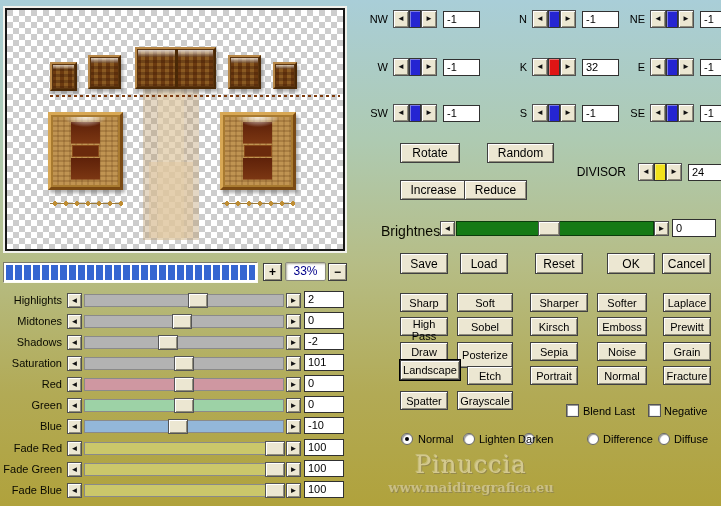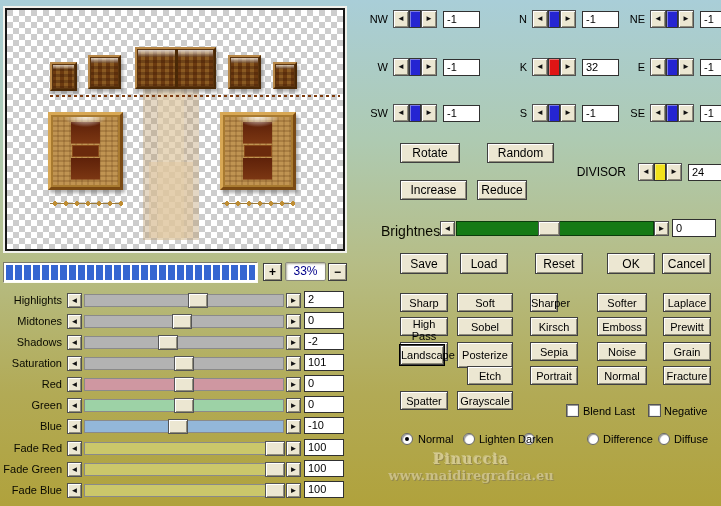--- a/index.html
+++ b/index.html
@@ -97,21 +97,21 @@
   .cb { position:absolute; width:13px; height:13px; background:#fff; border:1px solid #555; box-sizing:border-box;
     box-shadow: inset 1px 1px 0 #9a9a9a, inset -1px -1px 0 #efefef; }
   .radio { position:absolute; width:12px; height:12px; border-radius:50%; background:#fff; border:1px solid #666;
     box-sizing:border-box; box-shadow: inset 1px 1px 1px #999; }
   .radio[data-checked="true"]::after { content:""; position:absolute; left:3px; top:3px; width:4px; height:4px;
     background:#000; border-radius:50%; }
   .ctrl-label { position:absolute; font-size:11px; white-space:nowrap; }
   .plainlabel { position:absolute; font-size:14px; white-space:nowrap; color:#0a0a00; }
   
   .wm { position:absolute; left:385px; top:451px; width:172px; text-align:center; }
-  .wm-title { font-family:"DejaVu Serif", serif; font-weight:bold; font-size:14px; letter-spacing:1px;
+  .wm-title { font-family:"DejaVu Serif", serif; font-weight:normal; font-size:24px; letter-spacing:1px;
     color:#d4c98f; text-shadow:1px 1px 0 #958a4e, -1px -1px 0 rgba(255,255,255,.25); }
   .wm-site { font-family:"DejaVu Serif", serif; font-weight:bold; font-size:13px;
     color:#cabf85; text-shadow:1px 1px 0 #958a4e; margin-top:1px; }
 </style>
 </head>
 <body>
 
 <div class="stage">
 
   <div class="preview-frame">
@@ -290,21 +290,21 @@
     <span class="clabel">SE</span>
     <span class="spbtn">◄</span>
     <span class="spthumb" style="background-color: rgb(37, 37, 210);"></span>
     <span class="spbtn">►</span>
     <span class="field cfield">-1</span>
   </div>
 
   <button class="win-btn" style="left:400px;top:143px;width:60px;height:20px">Rotate</button>
   <button class="win-btn" style="left:487px;top:143px;width:67px;height:20px">Random</button>
   <button class="win-btn" style="left:400px;top:180px;width:67px;height:20px">Increase</button>
-  <button class="win-btn" style="left:477px;top:180px;width:50px;height:20px">Reduce</button>
+  <button class="win-btn" style="left:464px;top:180px;width:63px;height:20px">Reduce</button>
 
   <div class="cell" style="left:570px;top:162px">
     <span class="dlabel">DIVISOR</span>
     <span class="spbtn">◄</span>
     <span class="spthumb" style="background-color: rgb(242, 226, 28);"></span>
     <span class="spbtn">►</span>
     <span class="field cfield">24</span>
   </div>
 
   <span class="plainlabel" style="left:381px;top:223px">Brightness</span>
@@ -316,34 +316,34 @@
   <span class="field" style="position:absolute;left:672px;top:219px;width:44px;height:18px;line-height:16px">0</span>
 
   <button class="win-btn" style="left:400px;top:253px;width:48px;height:21px">Save</button>
   <button class="win-btn" style="left:460px;top:253px;width:48px;height:21px">Load</button>
   <button class="win-btn" style="left:535px;top:253px;width:48px;height:21px">Reset</button>
   <button class="win-btn" style="left:607px;top:253px;width:48px;height:21px">OK</button>
   <button class="win-btn" style="left:662px;top:253px;width:49px;height:21px">Cancel</button>
 
   <button class="win-btn filter" style="left:400px;top:293px;width:48px;height:19px">Sharp</button>
   <button class="win-btn filter" style="left:457px;top:293px;width:56px;height:19px">Soft</button>
-  <button class="win-btn filter" style="left:530px;top:293px;width:28px;height:19px">Sharper</button>
+  <button class="win-btn filter" style="left:530px;top:293px;width:58px;height:19px">Sharper</button>
   <button class="win-btn filter" style="left:597px;top:293px;width:50px;height:19px">Softer</button>
   <button class="win-btn filter" style="left:663px;top:293px;width:48px;height:19px">Laplace</button>
   <button class="win-btn filter" style="left:400px;top:317px;width:48px;height:19px">High Pass</button>
   <button class="win-btn filter" style="left:457px;top:317px;width:56px;height:19px">Sobel</button>
   <button class="win-btn filter" style="left:530px;top:317px;width:48px;height:19px">Kirsch</button>
   <button class="win-btn filter" style="left:597px;top:317px;width:50px;height:19px">Emboss</button>
   <button class="win-btn filter" style="left:663px;top:317px;width:48px;height:19px">Prewitt</button>
   <button class="win-btn filter" style="left:400px;top:342px;width:48px;height:19px">Draw</button>
   <button class="win-btn filter" style="left:457px;top:342px;width:56px;height:26px">Posterize</button>
   <button class="win-btn filter" style="left:530px;top:342px;width:48px;height:19px">Sepia</button>
   <button class="win-btn filter" style="left:597px;top:342px;width:50px;height:19px">Noise</button>
   <button class="win-btn filter" style="left:663px;top:342px;width:48px;height:19px">Grain</button>
-  <button class="win-btn filter" style="left:400px;top:345px;width:44px;height:20px" data-focused="true">Landscape</button>
+  <button class="win-btn filter" style="left:400px;top:360px;width:60px;height:20px" data-focused="true">Landscape</button>
   <button class="win-btn filter" style="left:467px;top:366px;width:46px;height:19px">Etch</button>
   <button class="win-btn filter" style="left:530px;top:366px;width:48px;height:19px">Portrait</button>
   <button class="win-btn filter" style="left:597px;top:366px;width:50px;height:19px">Normal</button>
   <button class="win-btn filter" style="left:663px;top:366px;width:48px;height:19px">Fracture</button>
   <button class="win-btn filter" style="left:400px;top:391px;width:48px;height:19px">Spatter</button>
   <button class="win-btn filter" style="left:457px;top:391px;width:56px;height:19px">Grayscale</button>
 
   <span class="cb" style="left:566px;top:404px" data-checked="false"></span>
   <span class="ctrl-label" style="left:583px;top:405px">Blend Last</span>
   <span class="cb" style="left:648px;top:404px" data-checked="false"></span>

